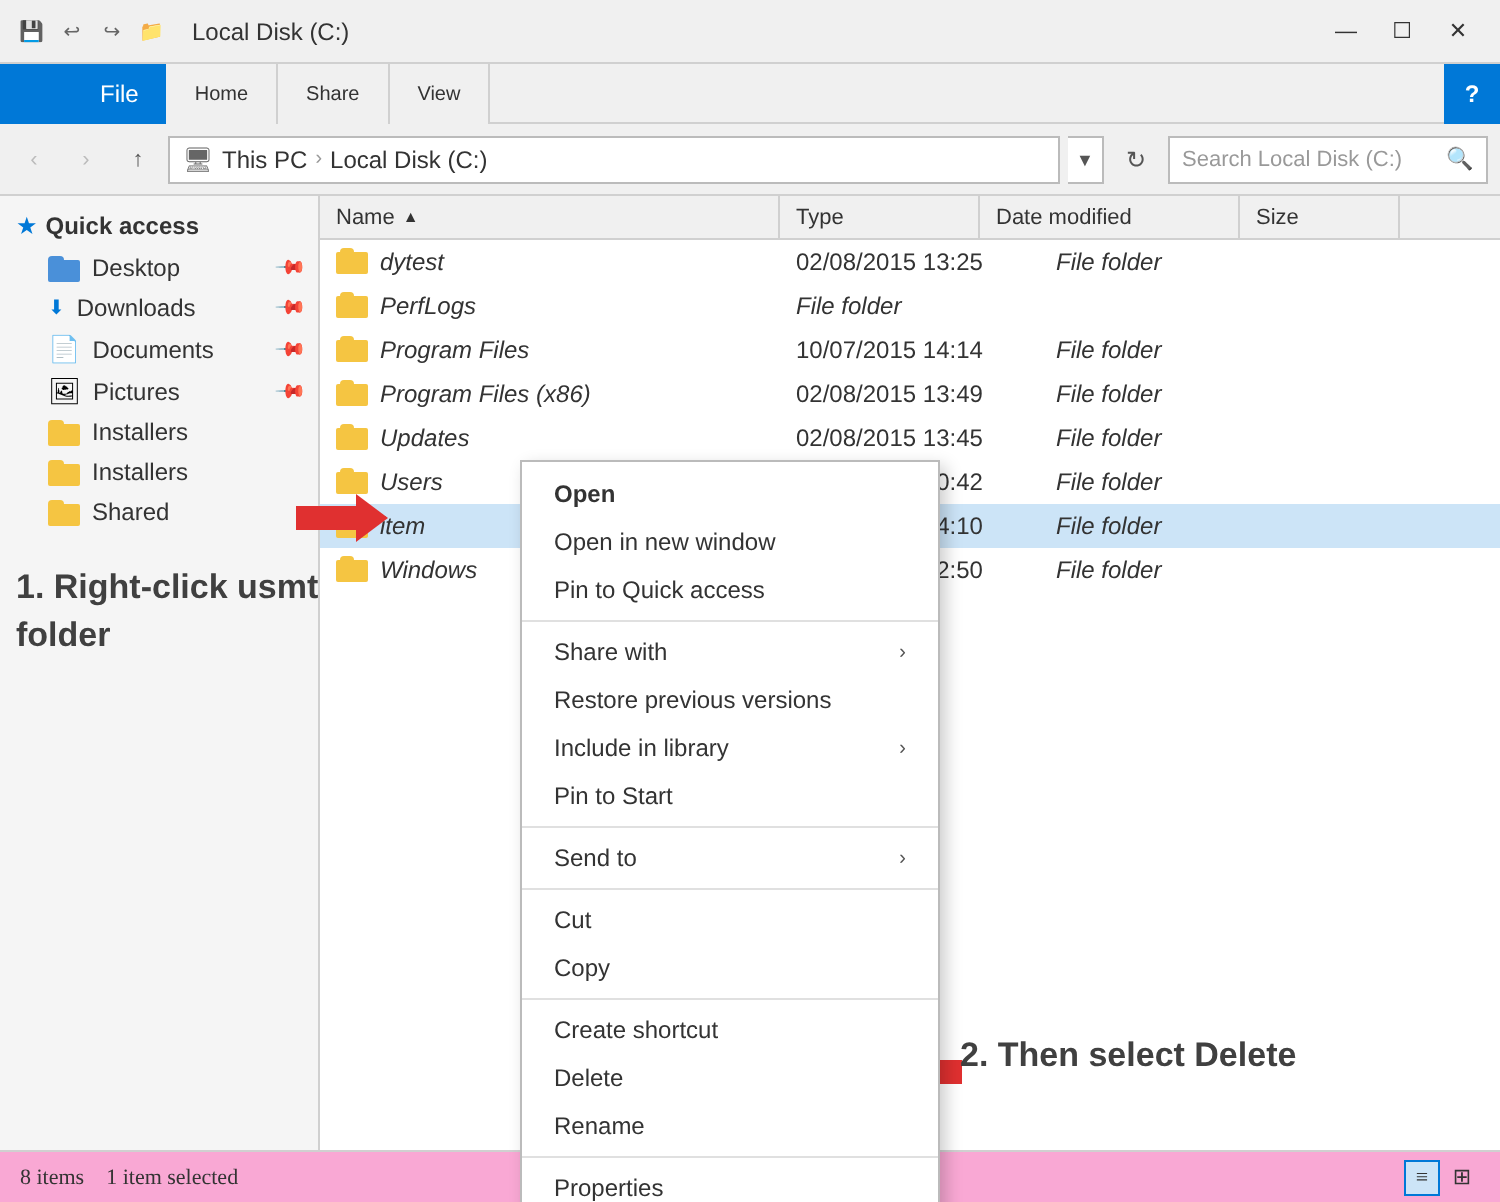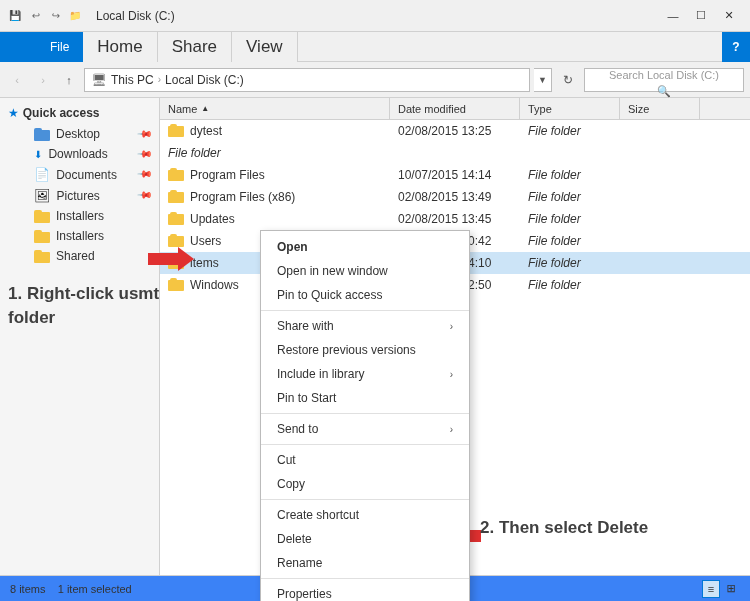--- a/index.html
+++ b/index.html
@@ -74,21 +74,21 @@
       align-items: center;
       font-size: 12px;
       cursor: pointer;
     }
     .ribbon-tab {
       color: #333;
       background: #f0f0f0;
       padding: 0 14px;
       display: flex;
       align-items: center;
-      font-size: 17px;
+      font-size: 10px;
       cursor: pointer;
       border-right: 1px solid #d0d0d0;
     }
     .ribbon-spacer { flex: 1; background: #f0f0f0; border-bottom: 1px solid #d0d0d0; }
     .ribbon-help {
       background: #0078d7;
       color: white;
       width: 28px;
       display: flex;
       align-items: center;
@@ -158,21 +158,20 @@
     }
     .search-box {
       height: 24px;
       width: 160px;
       border: 1px solid #bbb;
       background: white;
       display: flex;
       align-items: center;
       padding: 0 6px;
       gap: 4px;
-      flex-direction: column;
     }
     .search-text { flex: 1; font-size: 11px; color: #999; }
     .search-icon-span { font-size: 11px; color: #666; }
 
     
     .main-layout {
       display: flex;
       height: calc(601px - 32px - 30px - 36px - 26px);
     }
 
@@ -200,21 +199,20 @@
     .sidebar-star {
       color: #0078d7;
       font-size: 12px;
     }
     .sidebar-item {
       display: flex;
       align-items: center;
       padding: 3px 8px 3px 24px;
       cursor: pointer;
       gap: 6px;
-      margin-left: 10px;
     }
     .sidebar-item-label { font-size: 12px; color: #333; flex: 1; }
     .sidebar-pin { color: #aaa; font-size: 10px; transform: rotate(45deg); }
     .folder-icon-sm {
       width: 16px;
       height: 13px;
       display: inline-block;
       position: relative;
     }
     .folder-icon-sm::before {
@@ -283,35 +281,37 @@
       font-size: 12px;
       color: #333;
       overflow: hidden;
       white-space: nowrap;
     }
     .file-cell-name {
       width: 230px;
       display: flex;
       align-items: flex-start;
       gap: 6px;
+      font-style: italic;
     }
     .file-cell-date { width: 130px; }
     .file-cell-type { width: 100px; font-style: italic; }
     .file-cell-size { width: 80px; }
 
     
     .status-bar {
       height: 26px;
-      background: #3b82f6;
+      background: #f9a8d4;
       border-top: 1px solid #d0d0d0;
       display: flex;
       align-items: center;
       padding: 0 10px;
       font-size: 11px;
       color: #333;
+      font-family: Liberation Serif, serif;
     }
     .status-count { flex: 1; }
     .status-right {
       display: flex;
       gap: 2px;
     }
     .view-btn {
       width: 18px;
       height: 18px;
       display: flex;
@@ -492,42 +492,46 @@
       <span class="sidebar-item-label">Shared</span>
     </div>
   </div>
 
   <div class="file-list">
     <div class="file-list-header">
       <div class="col-header col-name">
         <span>Name</span>
         <span class="sort-arrow">▲</span>
       </div>
+      <div class="col-header col-type">
+        <span>Type</span>
+      </div>
       <div class="col-header col-date">
         <span>Date modified</span>
       </div>
-      <div class="col-header col-type">
-        <span>Type</span>
-      </div>
       <div class="col-header col-size">
         <span>Size</span>
       </div>
     </div>
 
     <div id="file-rows-container">
         <div class="file-row">
       <div class="file-cell file-cell-name">
         <span class="folder-sm"></span>
         <span>dytest</span>
       </div>
       <div class="file-cell file-cell-date">02/08/2015 13:25</div>
       <div class="file-cell file-cell-type">File folder</div>
       <div class="file-cell file-cell-size"></div>
     </div>
         <div class="file-row">
+      <div class="file-cell file-cell-name">
+        <span class="folder-sm"></span>
+        <span>PerfLogs</span>
+      </div>
       <div class="file-cell file-cell-type">File folder</div>
       <div class="file-cell file-cell-size"></div>
     </div>
         <div class="file-row">
       <div class="file-cell file-cell-name">
         <span class="folder-sm"></span>
         <span>Program Files</span>
       </div>
       <div class="file-cell file-cell-date">10/07/2015 14:14</div>
       <div class="file-cell file-cell-type">File folder</div>
@@ -556,21 +560,21 @@
         <span class="folder-sm"></span>
         <span>Users</span>
       </div>
       <div class="file-cell file-cell-date">02/08/2015 00:42</div>
       <div class="file-cell file-cell-type">File folder</div>
       <div class="file-cell file-cell-size"></div>
     </div>
         <div class="file-row selected">
       <div class="file-cell file-cell-name">
         <span class="folder-sm"></span>
-        <span>items</span>
+        <span>item</span>
       </div>
       <div class="file-cell file-cell-date">02/08/2015 14:10</div>
       <div class="file-cell file-cell-type">File folder</div>
       <div class="file-cell file-cell-size"></div>
     </div>
         <div class="file-row">
       <div class="file-cell file-cell-name">
         <span class="folder-sm"></span>
         <span>Windows</span>
       </div>

